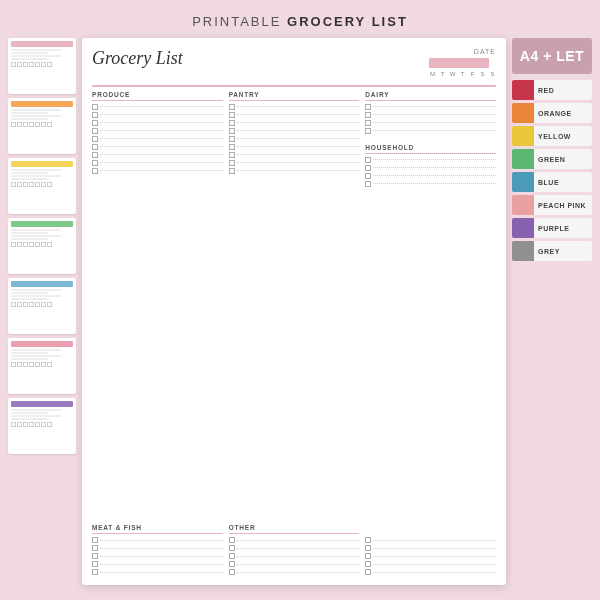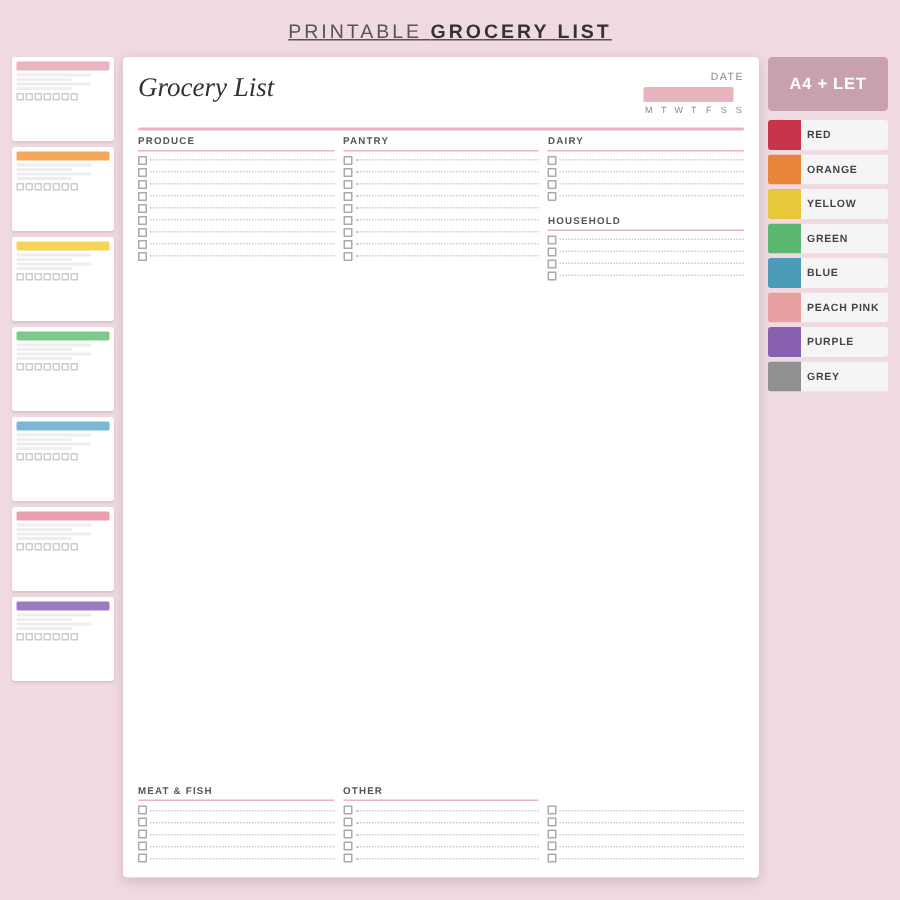--- a/index.html
+++ b/index.html
@@ -16,21 +16,20 @@
     .top-header {
       text-align: center;
       padding: 12px 0 8px;
       background: #f0d9e0;
     }
     .top-header-text {
       font-size: 13px;
       letter-spacing: 2px;
       color: #555;
       text-transform: uppercase;
-      text-decoration: underline;
     }
     .top-header-text strong {
       font-weight: 900;
       color: #333;
     }
 
     
     .main-layout {
       display: flex;
       flex-direction: row;
@@ -214,21 +213,21 @@
       flex-direction: column;
       gap: 6px;
     }
 
     .right-info-card {
       background: #c8a0b0;
       border-radius: 3px;
       padding: 8px 6px;
       text-align: center;
       color: white;
-      font-size: 11px;
+      font-size: 14px;
       font-weight: bold;
       letter-spacing: 0.5px;
       display: flex;
       align-items: center;
       justify-content: center;
       min-height: 36px;
     }
 
     .color-swatches {
       display: flex;

